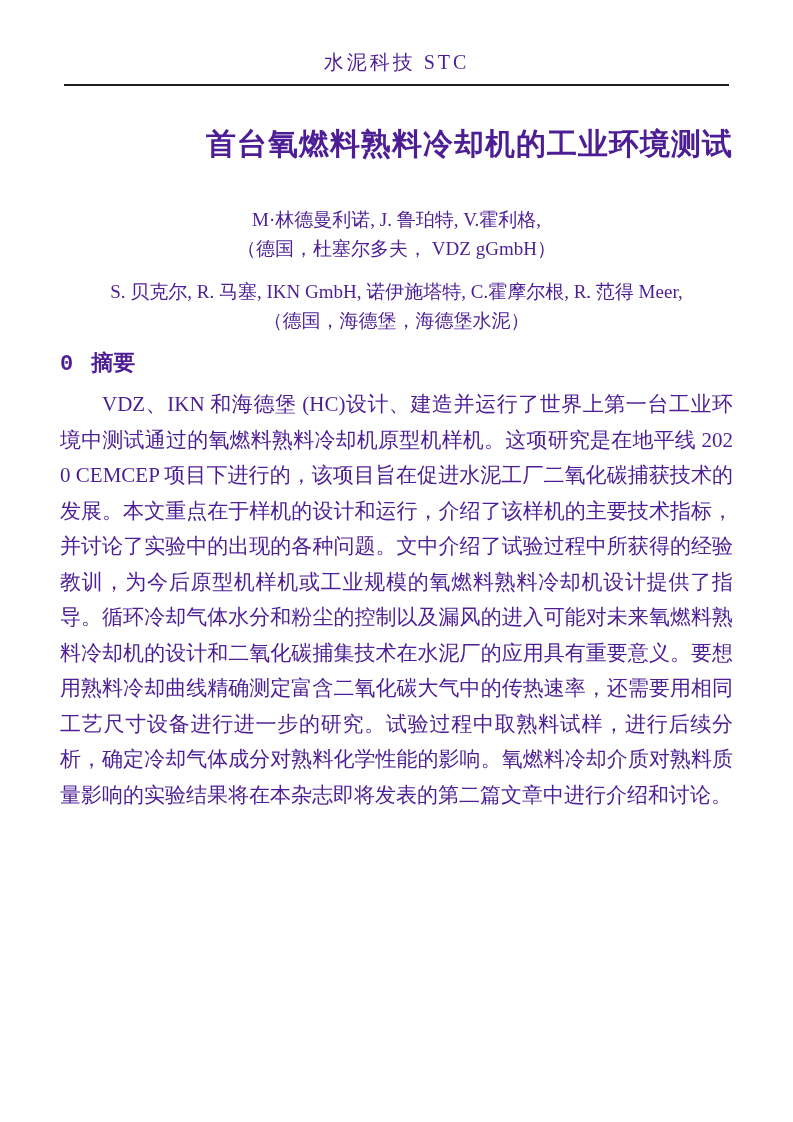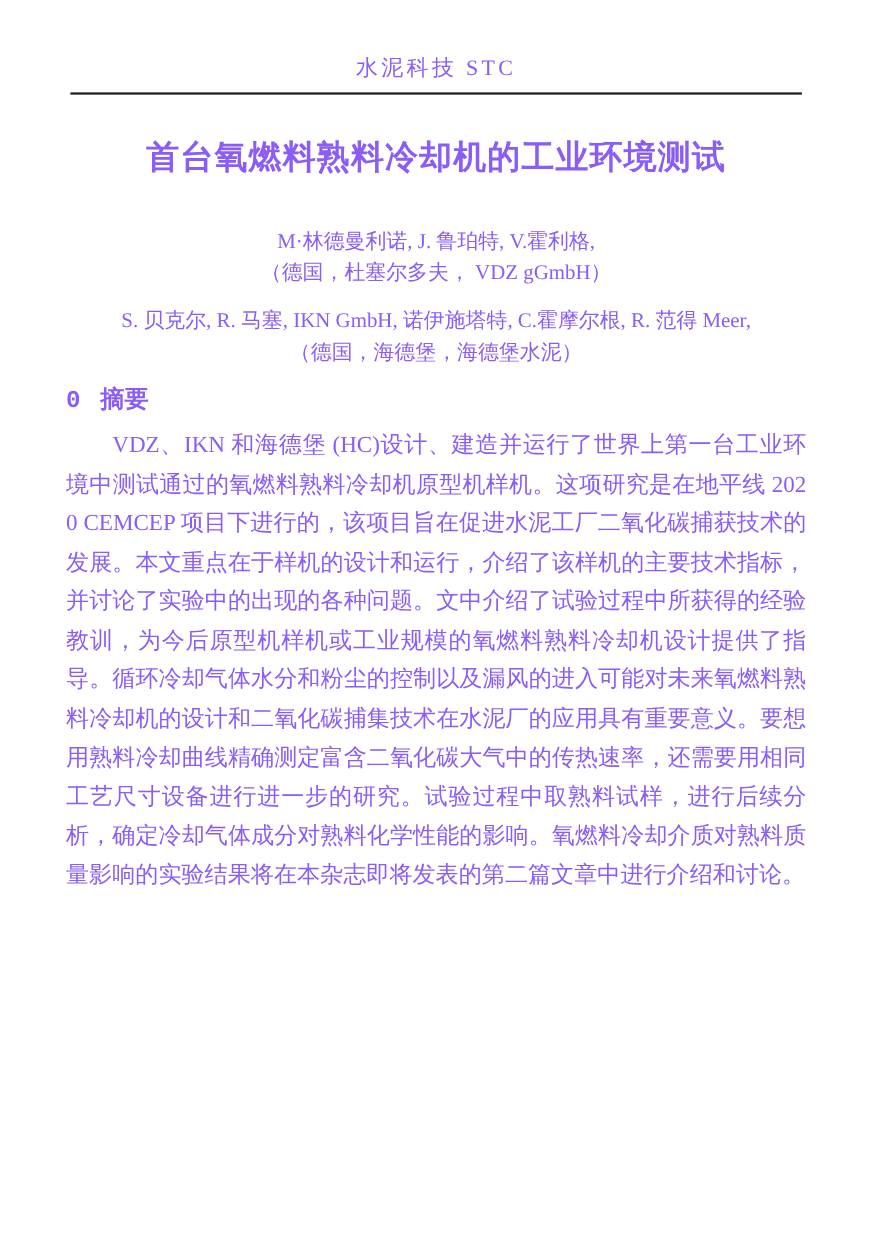--- a/index.html
+++ b/index.html
@@ -2,42 +2,42 @@
 <html><head>
 <meta charset="utf-8">
 <style>
   html, body { margin: 0; padding: 0; background: #ffffff; }
   .page {
     position: relative;
     width: 793px;
     height: 812px;
     margin: 0 auto;
     background: #ffffff;
-    color: #8b5cf6;
+    color: #4c1d95;
     font-family: "Liberation Serif", "DejaVu Serif", serif;
     overflow: hidden;
   }
   .content { padding: 0 60px; }
 
   .journal-header {
     padding-top: 50px;
     text-align: center;
     font-size: 20px;
     letter-spacing: 3px;
     line-height: 25px;
   }
   .header-rule {
     border: none;
     border-top: 2px solid #1c1c1c;
     margin: 9px 4px 0 4px;
   }
 
   .paper-title {
     margin: 37px 0 0 0;
-    text-align: center;
+    text-align: right;
     font-family: "Liberation Sans", "DejaVu Sans", sans-serif;
     font-weight: 700;
     font-size: 30px;
     line-height: 42px;
     letter-spacing: 1px;
   }
 
   .authors {
     margin-top: 40px;
     text-align: center;

